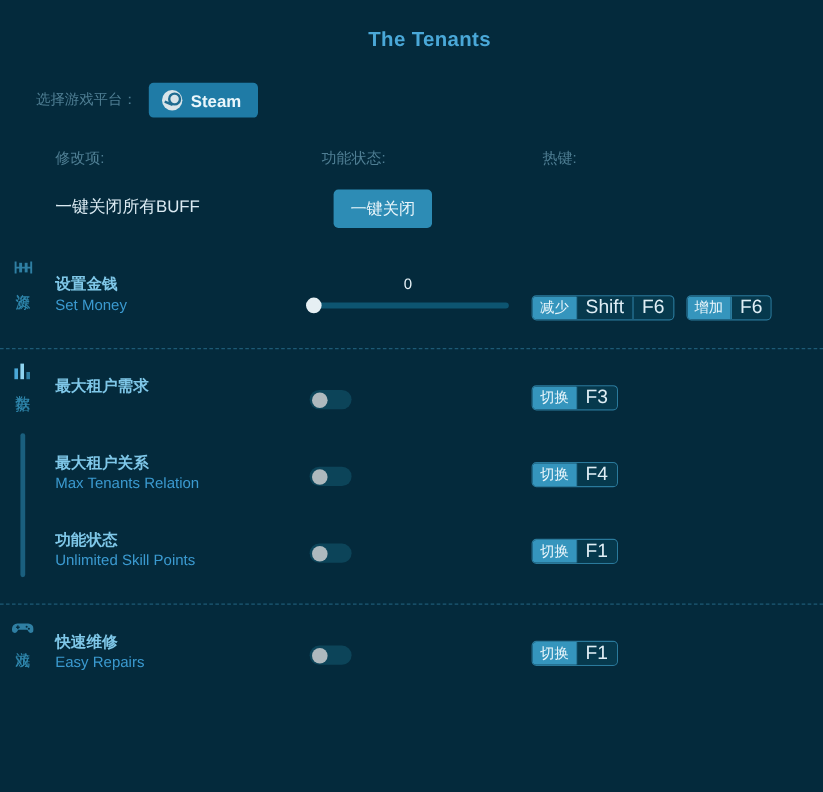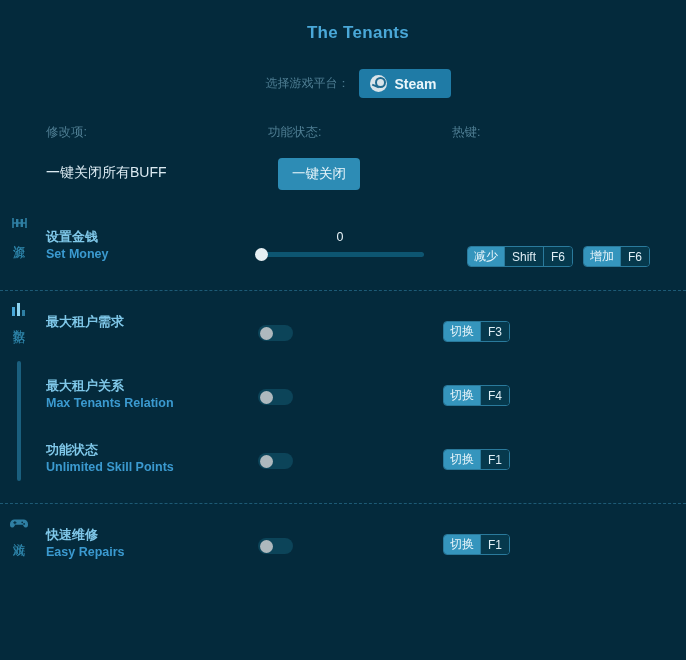--- a/index.html
+++ b/index.html
@@ -53,21 +53,20 @@
     letter-spacing: 0.3px;
     text-align: center;
   }
 
   
   .platform-row {
     display: flex;
     align-items: center;
     padding-left: 30px;
     margin-top: 26px;
-    justify-content: center;
   }
   .platform-label {
     font-size: 12px;
     color: #4f7e93;
     margin-right: 10px;
   }
   .steam-btn {
     display: inline-flex;
     align-items: center;
     gap: 7px;
@@ -203,21 +202,21 @@
   .cheat-cn {
     font-size: 13px;
     color: #7fc7e8;
     font-weight: bold;
     display: block;
     white-space: nowrap;
   }
   .cheat-en {
     font-size: 12.5px;
     color: #3b9ad0;
-    font-weight: bold;
+    font-weight: normal;
     display: block;
     white-space: nowrap;
   }
 
   
   .slider-wrap {
     position: absolute;
     left: 256px;
     top: 14px;
     width: 168px;
@@ -286,21 +285,21 @@
     color: #eaf6fb;
     font-size: 12px;
     padding: 0 6px;
     display: flex;
     align-items: center;
     white-space: nowrap;
   }
   .hk-key {
     background: #06394d;
     color: #dfeef5;
-    font-size: 12px;
+    font-size: 16px;
     padding: 0 7px;
     display: flex;
     align-items: center;
     border-left: 1px solid #2a7a9c;
     white-space: nowrap;
   }
 </style>
 </head>
 <body>
 
@@ -343,21 +342,21 @@
         <div class="cheat-names">
           <span class="cheat-cn">设置金钱</span>
           <span class="cheat-en">Set Money</span>
         </div>
         <div class="slider-wrap">
           <div class="slider-value">0</div>
           <div class="slider-track">
             <div class="slider-knob" style="left: calc(0% - 1px);"></div>
           </div>
         </div>
-        <div class="hotkeys" style="top: 30px; margin-left: 24px;">
+        <div class="hotkeys" style="top: 30px;">
           <div class="hk-group">
             <span class="hk-action">减少</span>
             <span class="hk-key">Shift</span>
             <span class="hk-key">F6</span>
           </div>
           <div class="hk-group">
             <span class="hk-action">增加</span>
             <span class="hk-key">F6</span>
           </div>
         </div>

